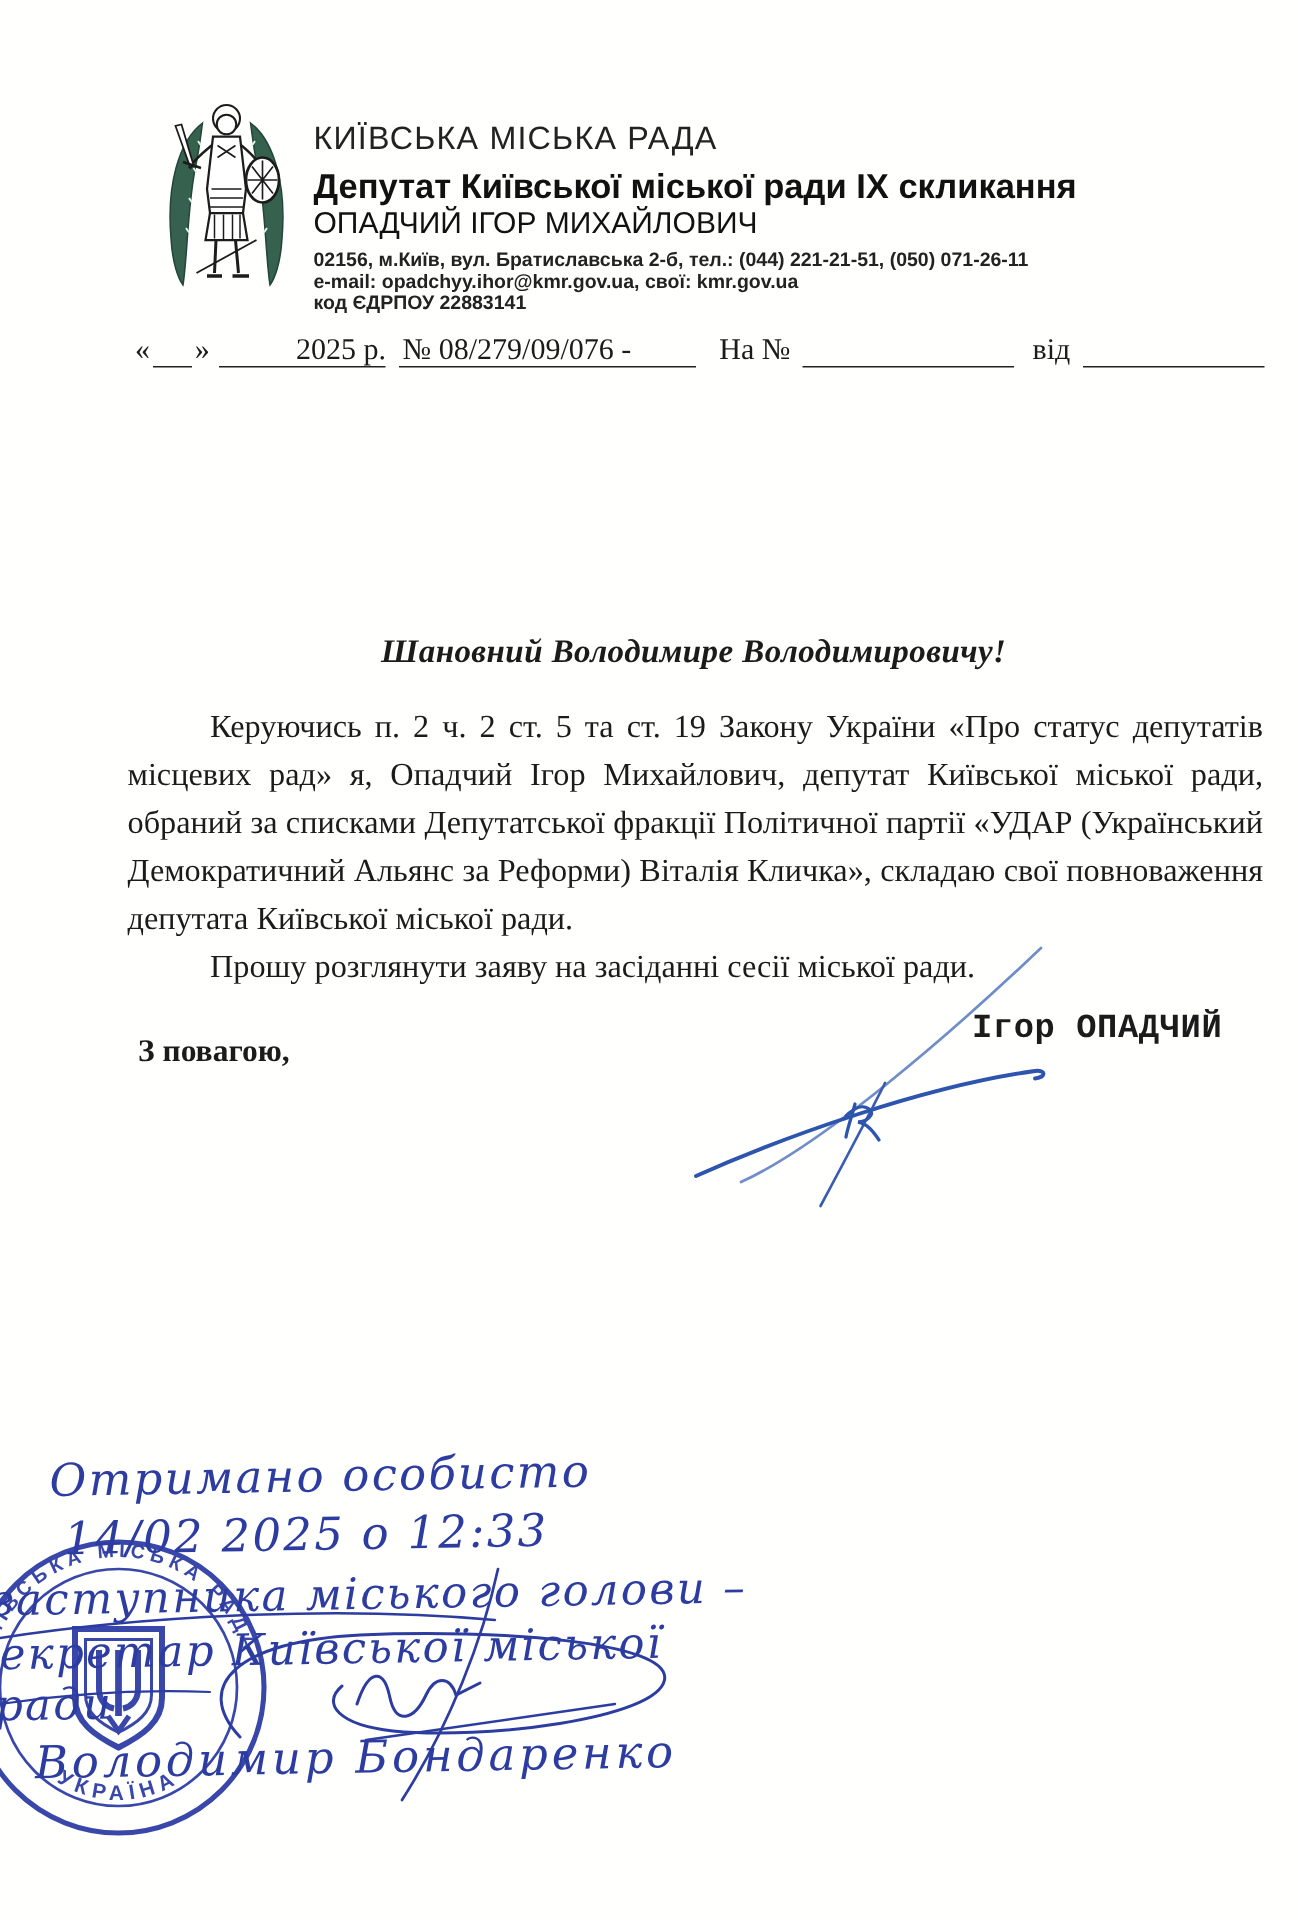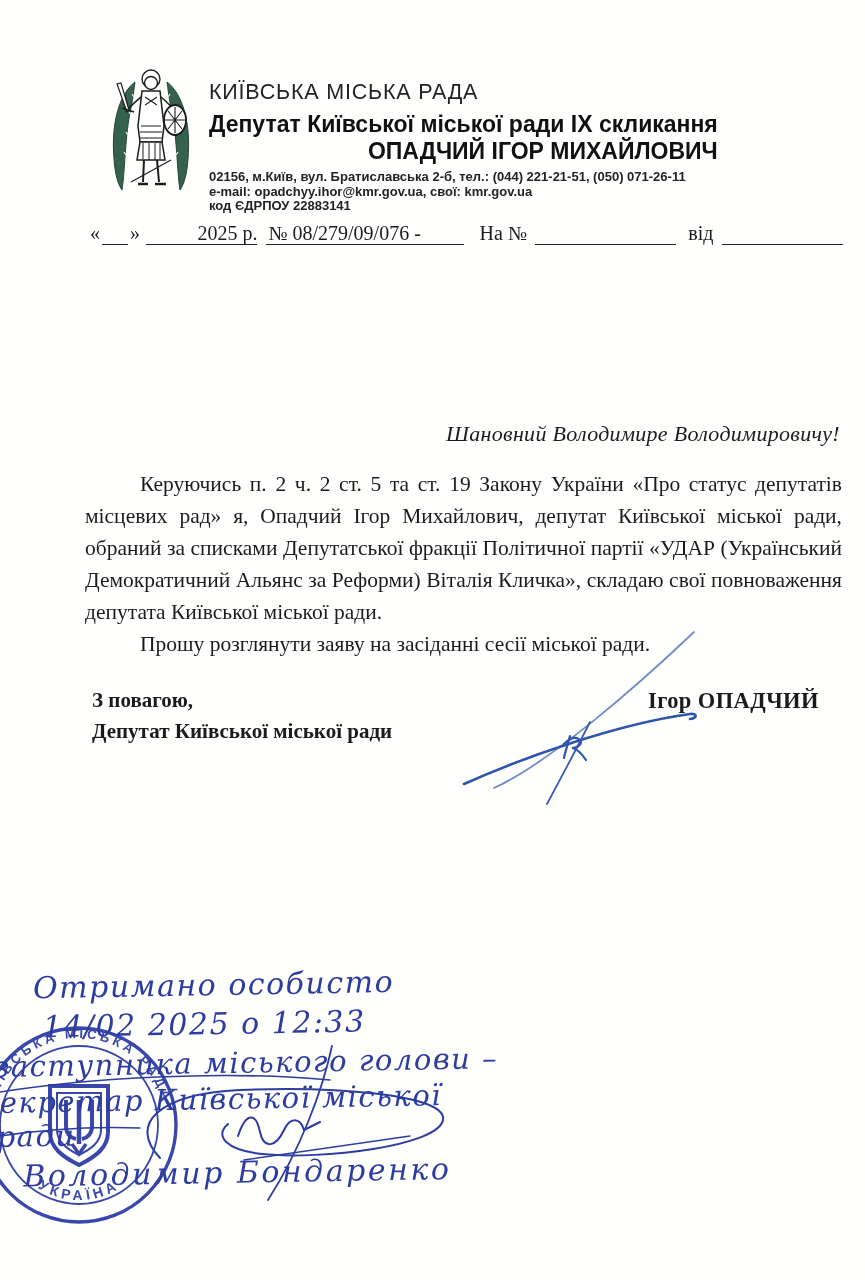--- a/index.html
+++ b/index.html
@@ -7,45 +7,45 @@
     position:relative;width:865px;height:1280px;margin:0 auto;
     background:#fefefdf5;background-color:#fffffe;overflow:hidden;
     font-family:"Liberation Serif", serif;color:#1b1b1b;
   }
   
   .letterhead{position:absolute;left:105px;top:64px;display:flex;gap:12px;}
   .emblem{width:92px;height:140px;flex:0 0 auto;}
   .lh-text{padding-top:16px;font-family:"Liberation Sans", sans-serif;}
   .lh-org{font-size:21.5px;font-weight:500;letter-spacing:.8px;color:#222;}
   .lh-title{font-size:23px;font-weight:700;margin-top:6px;color:#111;}
-  .lh-name{font-size:23px;font-weight:700;color:#111;text-align:right;}
+  .lh-name{font-size:20px;font-weight:400;color:#111;}
   .lh-contact{font-size:13px;font-weight:600;color:#222;line-height:14.5px;}
   .lh-contact.first{margin-top:5px;}
   
   .refline{
     position:absolute;left:88px;top:221px;width:755px;height:24px;
     font-size:20px;display:flex;align-items:flex-end;white-space:nowrap;
   }
   .blank{display:inline-block;border-bottom:1.6px solid #222;height:20px;vertical-align:bottom;}
   .useg{display:inline-block;border-bottom:1.6px solid #222;height:22px;}
   .rl-label{padding:0 2px;}
   
   .addressee{position:absolute;left:475px;top:281px;font-size:21px;line-height:33px;}
   .addressee .bold{font-weight:700;}
   
   .salutation{
-    position:absolute;left:85px;top:421px;width:755px;text-align:right;
-    font-size:22px;font-weight:400;font-style:italic;letter-spacing:.3px;
+    position:absolute;left:85px;top:421px;width:755px;text-align:center;
+    font-size:22px;font-weight:700;font-style:italic;letter-spacing:.3px;
   }
   .body-text{position:absolute;left:85px;top:468px;width:757px;
     font-size:21.5px;line-height:32px;text-align:justify;}
   .body-text p{margin:0;text-indent:55px;}
   
   .closing{position:absolute;left:92px;top:670px;font-size:21px;font-weight:700;line-height:31px;margin-top:15px;}
-  .signer-name{position:absolute;left:648px;top:688px;font-size:22.5px;font-weight:700;letter-spacing:.4px;}
+  .signer-name{position:absolute;left:648px;top:672px;font-size:22.5px;font-weight:700;letter-spacing:.4px;font-family:Liberation Mono, monospace;}
   .sig-svg{position:absolute;left:452px;top:626px;}
   
   .receipt{position:absolute;left:0;top:958px;width:560px;height:280px;
     font-family:"DejaVu Serif", serif;font-style:italic;color:#2c3ca0;
     transform:rotate(-1deg);}
   .hw{position:absolute;white-space:nowrap;letter-spacing:1.5px;}
   .hw1{left:35px;top:8px;font-size:30px;}
   .hw2{left:44px;top:47px;font-size:30px;}
   .hw3{left:-6px;top:87px;font-size:29px;}
   .hw4{left:-18px;top:123px;font-size:29px;}
@@ -114,21 +114,20 @@
 
   <div class="salutation">Шановний Володимире Володимировичу!</div>
 
   <div class="body-text">
     <p>Керуючись п. 2 ч. 2 ст. 5 та ст. 19 Закону України «Про статус депутатів місцевих рад» я, Опадчий Ігор Михайлович, депутат Київської міської ради, обраний за списками Депутатської фракції Політичної партії «УДАР (Український Демократичний Альянс за Реформи) Віталія Кличка», складаю свої повноваження депутата Київської міської ради.</p>
     <p>Прошу розглянути заяву на засіданні сесії міської ради.</p>
   </div>
 
   <div class="closing">
     <div>З повагою,</div>
-    <div>Депутат Київської міської ради</div>
   </div>
 
   <svg class="sig-svg" width="265" height="180" viewBox="0 0 265 180">
     <path d="M42,162 C 95,138 180,65 242,6" fill="none" stroke="#6f8ec7" stroke-width="1.8" stroke-linecap="round"></path>
     <path d="M12,158 C 70,132 165,98 238,88 C 245,87 246,92 238,93" fill="none" stroke="#2d55ae" stroke-width="2.6" stroke-linecap="round"></path>
     <path d="M95,178 C 110,150 125,122 138,96" fill="none" stroke="#3a5cb0" stroke-width="1.8" stroke-linecap="round"></path>
     <path d="M118,110 C 116,118 113,126 112,132 M112,118 c 6,-6 12,-8 16,-4 c 3,3 -2,8 -8,8 c 6,1 10,6 14,12" fill="none" stroke="#2d55ae" stroke-width="2.2" stroke-linecap="round"></path>
   </svg>
 
   <div class="signer-name">Ігор ОПАДЧИЙ</div>

